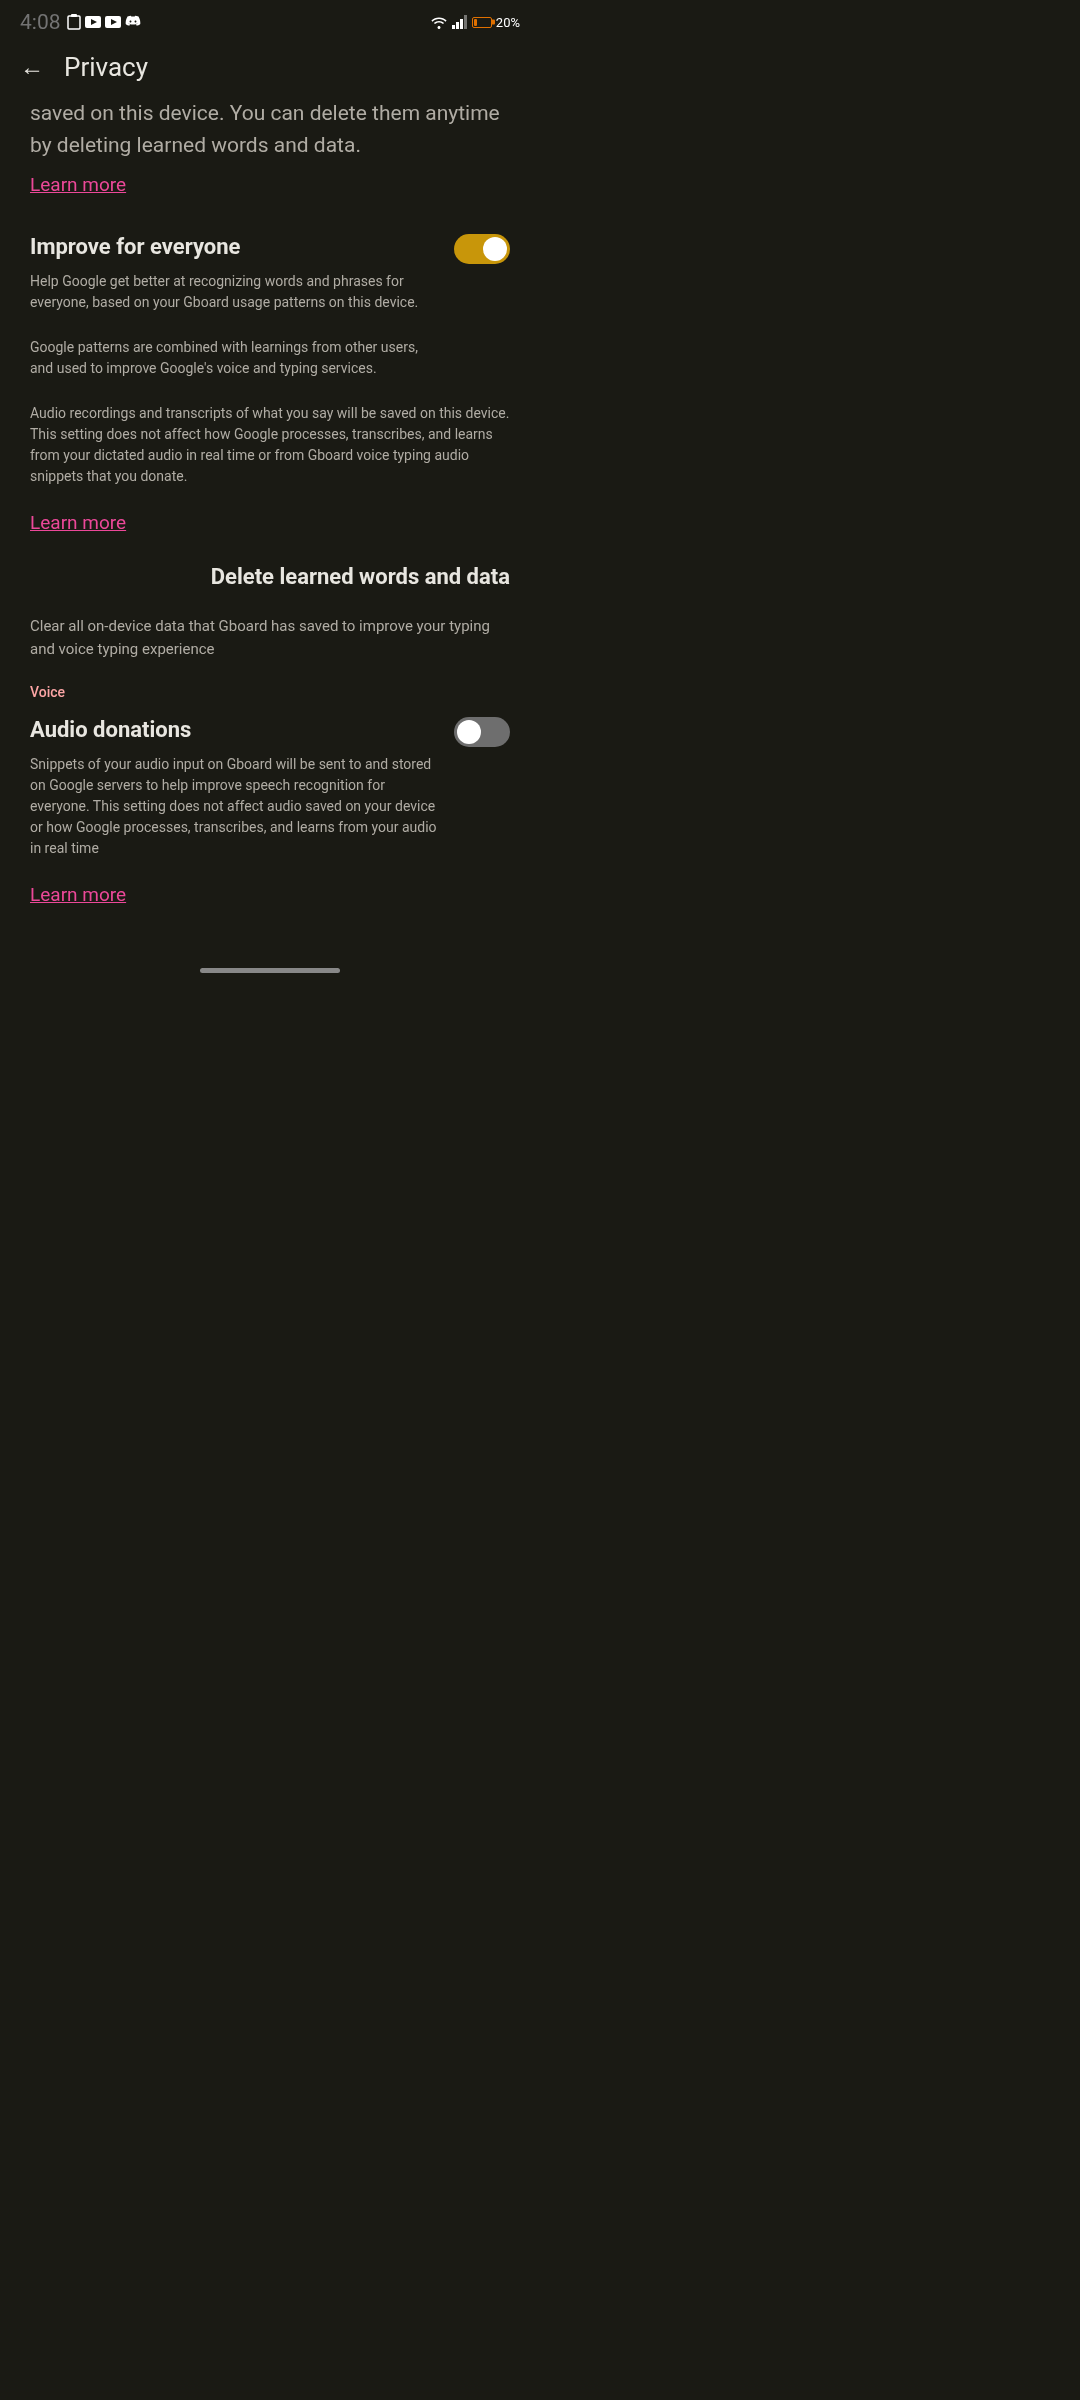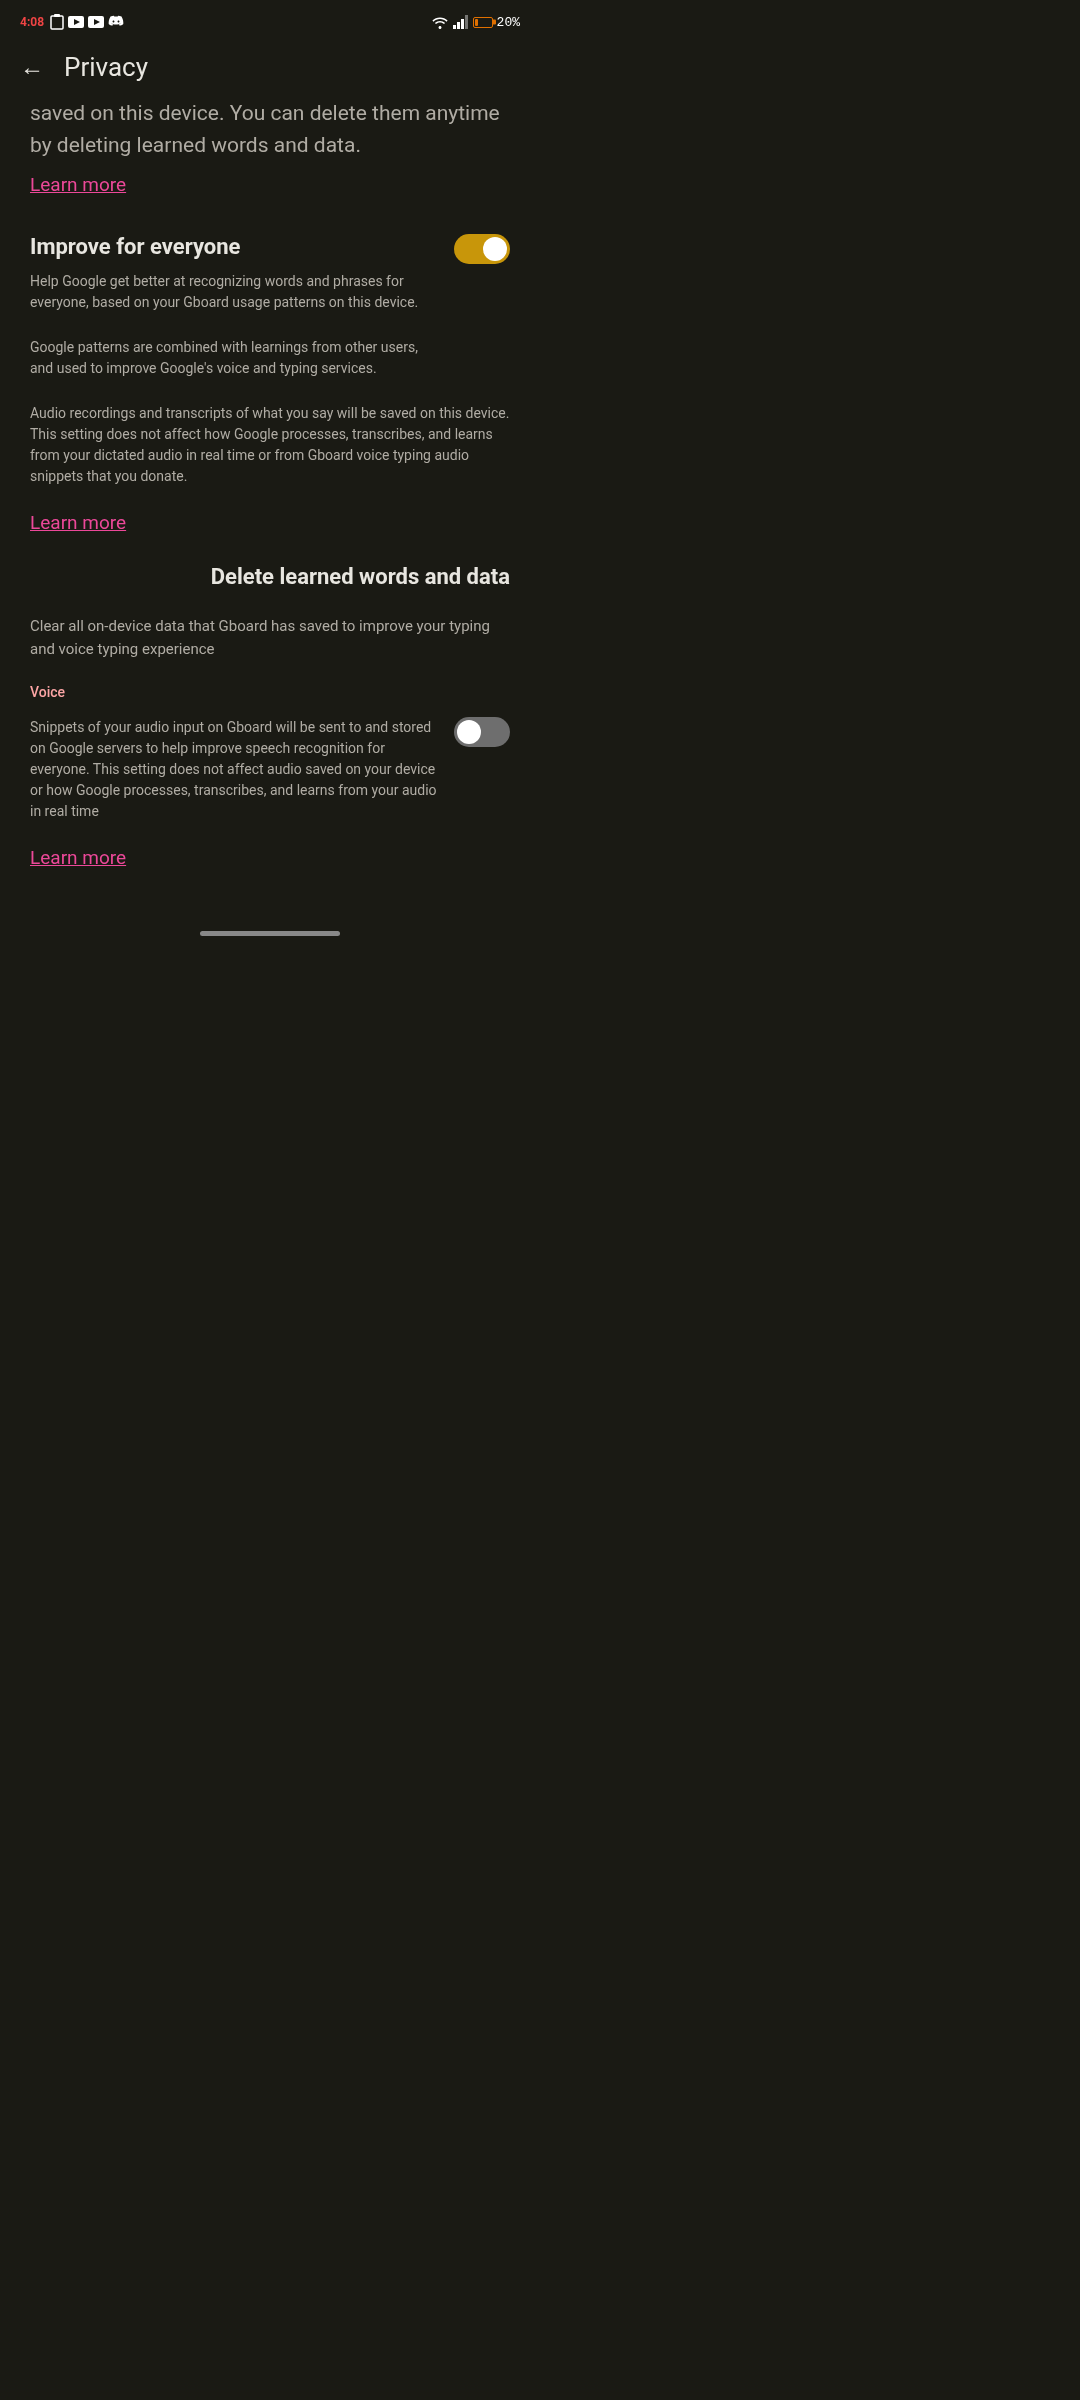--- a/index.html
+++ b/index.html
@@ -20,37 +20,36 @@
 
     .status-bar {
       display: flex;
       justify-content: space-between;
       align-items: center;
       padding: 8px 20px 4px;
       height: 40px;
     }
 
     .status-time {
-      font-size: 12px;
-      font-weight: 700;
-      color: #ef4444;
+      font-size: 21px;
+      font-weight: 400;
+      color: #737373;
     }
 
     .status-left {
       display: flex;
       align-items: center;
       gap: 6px;
     }
 
     .status-right {
       display: flex;
       gap: 4px;
       color: #ffffff;
       font-size: 14px;
-      font-family: Liberation Mono, monospace;
     }
 
     .battery-text {
       font-size: 13px;
       color: #ffffff;
     }
 
     .battery-icon {
       display: inline-flex;
       align-items: center;
@@ -344,20 +343,21 @@
   <div class="delete-section">
     <h2 class="delete-title">Delete learned words and data</h2>
     <p class="delete-body">Clear all on-device data that Gboard has saved to improve your typing and voice typing experience</p>
   </div>
 
   
   <div class="category-label">Voice</div>
 
   
   <div class="section-with-toggle">
+    <h2 class="section-title">Audio donations</h2>
 
     <div class="section-row">
       <div class="section-text-block">
         <p class="section-body">Snippets of your audio input on Gboard will be sent to and stored on Google servers to help improve speech recognition for everyone. This setting does not affect audio saved on your device or how Google processes, transcribes, and learns from your audio in real time</p>
       </div>
       <div class="toggle-container">
         <div class="toggle-switch off">
           <div class="toggle-knob"></div>
         </div>
       </div>

